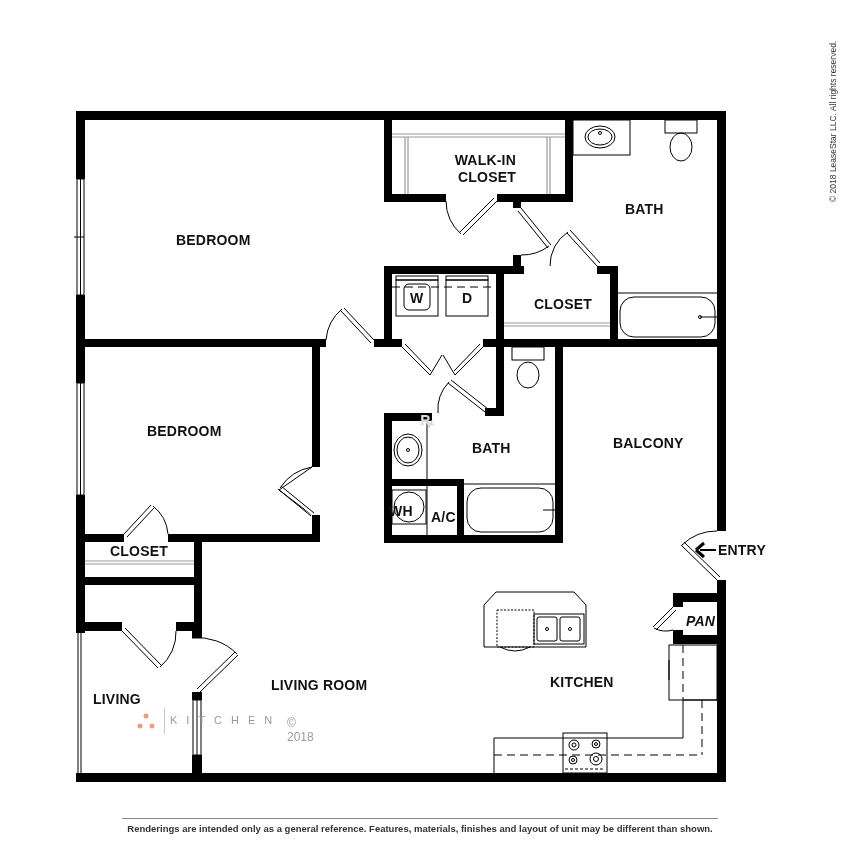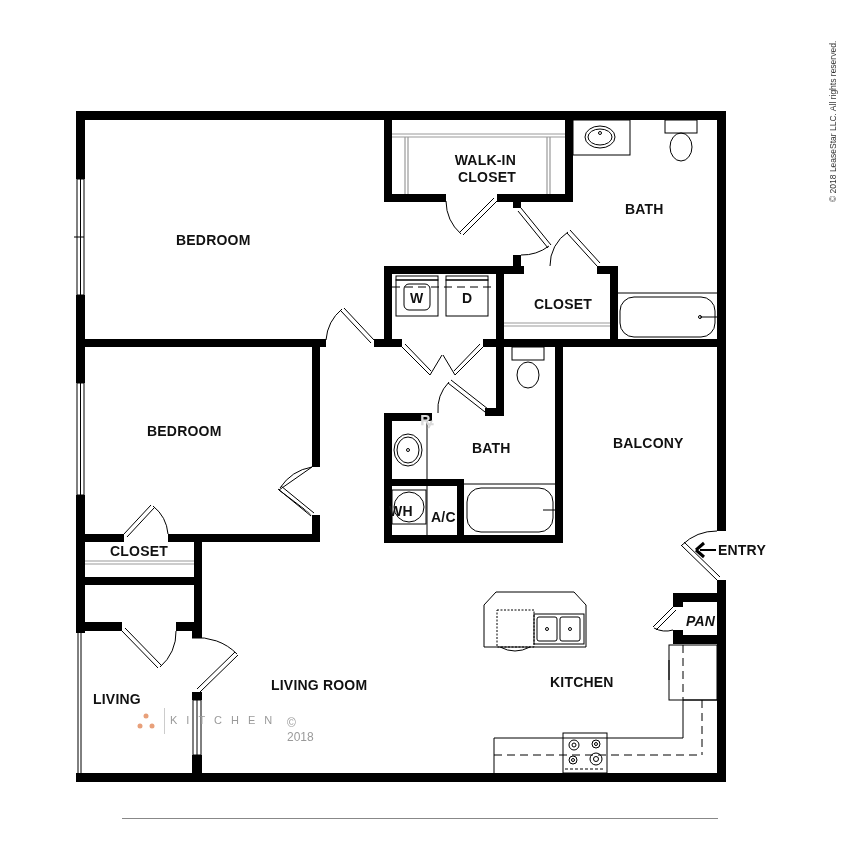--- a/index.html
+++ b/index.html
@@ -259,13 +259,14 @@
     <div class="sep"></div>
     <span class="word">KITCHEN</span>
     <span class="yr">© 2018</span>
   </div>
 
   <div class="copyright">
     <span>© 2018 LeaseStar LLC. All rights reserved.</span>
   </div>
 
   <div class="rule"></div>
+  <div class="disclaimer">Renderings are intended only as a general reference. Features, materials, finishes and layout of unit may be different than shown.</div>
 </div>
 
 </body></html>

